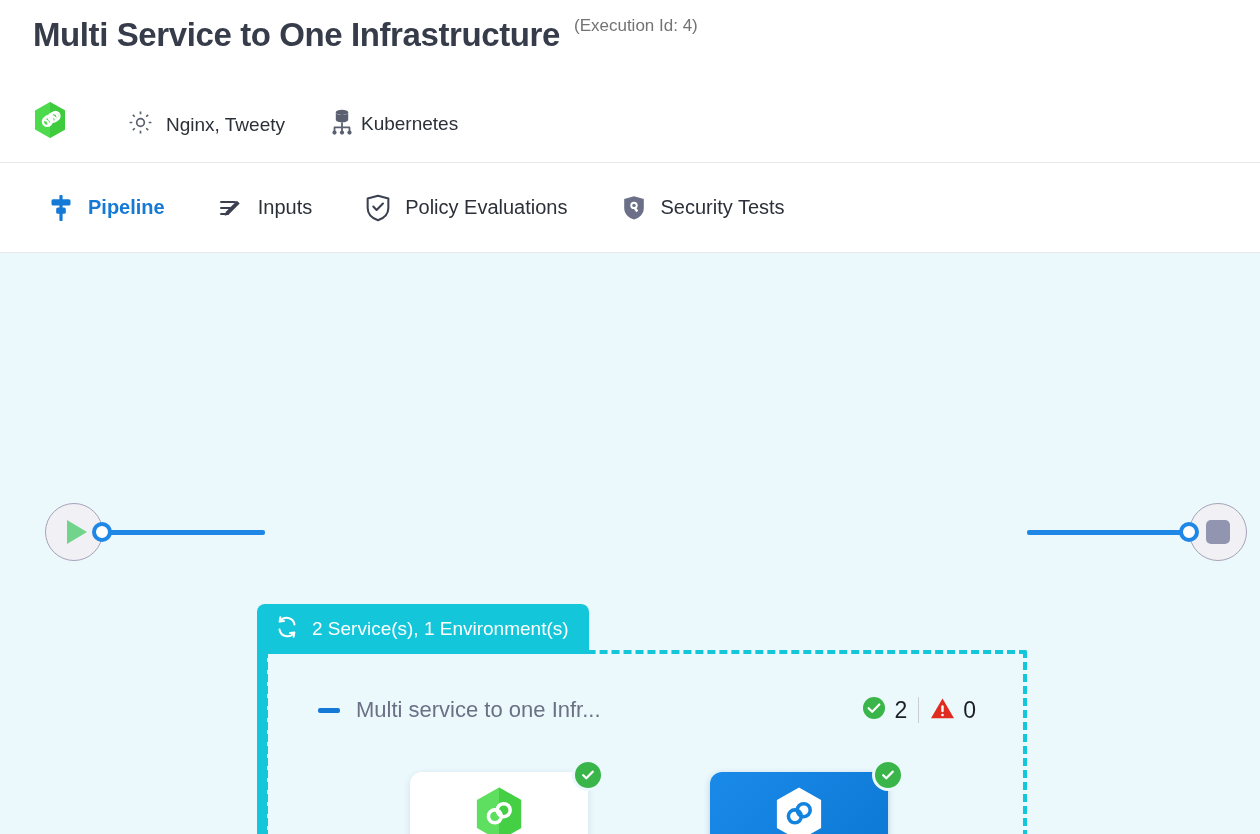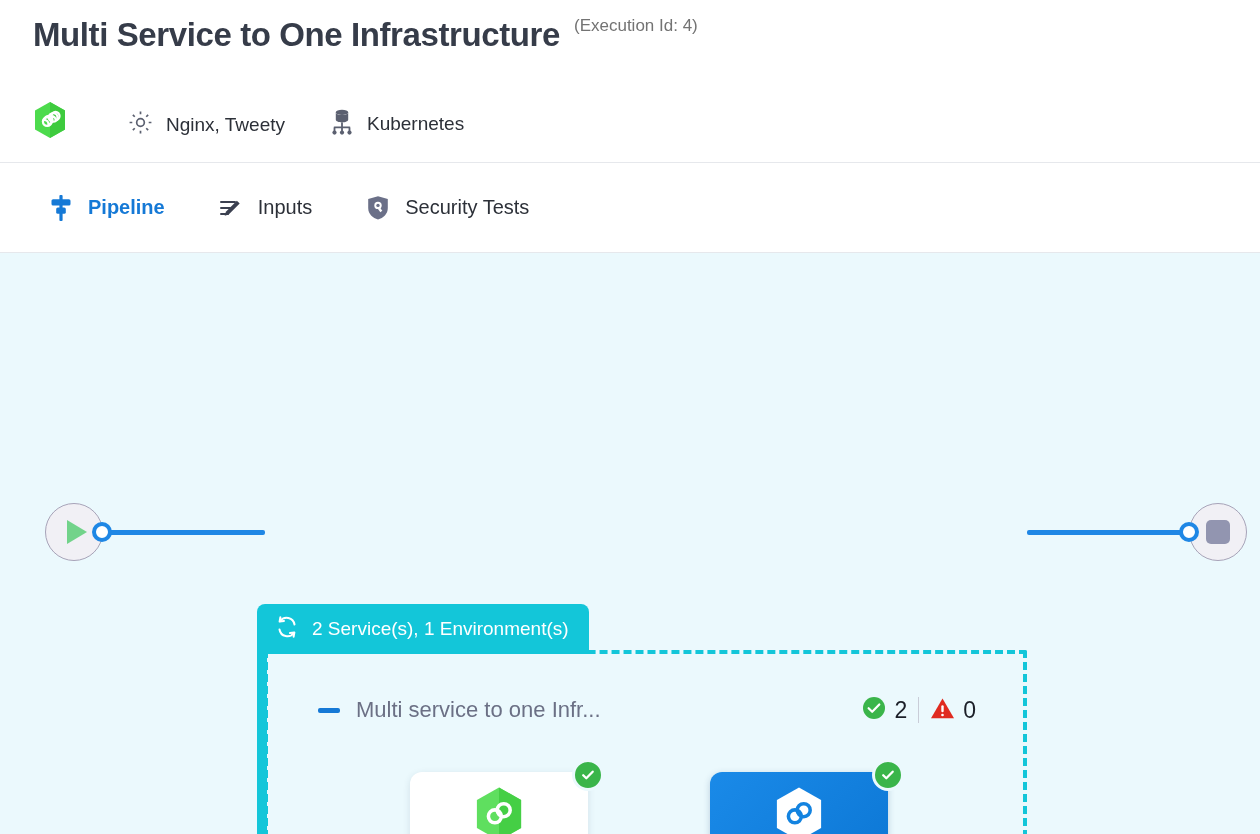--- a/index.html
+++ b/index.html
@@ -27,21 +27,21 @@
   }
   .exec-id { font-size: 17px; color: #737373; white-space: nowrap; }
 
   .meta-row {
     position: absolute; left: 33px; top: 100px;
     display: flex; align-items: flex-end; gap: 0;
   }
   .meta-logo { width: 38px; height: 40px; display: flex; align-items: center; }
   .meta-group { display: flex; align-items: center; gap: 12px; }
   .meta-group.gear { margin-left: 56px; }
-  .meta-group.kube { margin-left: 44px; }
+  .meta-group.kube { margin-left: 44px; gap: 6px; }
   .meta-text { font-size: 19px; color: #2c3038; white-space: nowrap; }
 
   
   .tabs {
     position: absolute; left: 0; top: 163px; width: 1260px; height: 90px;
     background: #ffffff; display: flex; align-items: center;
     padding-left: 33px;
     border-bottom: 1px solid #e6e8ec;
   }
   .tab {
@@ -213,20 +213,29 @@
     <div class="tab">
       <span class="tab-icon">
         <svg width="26" height="26" viewBox="0 0 26 26" fill="none" stroke="#3b4050" stroke-width="2" stroke-linecap="round">
           <path d="M3 7h14M3 13h9M3 19h7"></path>
           <path d="M22.4 4.3l-11 11-1.2 4 4-1.2 11-11z" fill="#3b4050" stroke="none" transform="translate(-3.5,1.5)"></path>
         </svg>
       </span>
       <span class="tab-label">Inputs</span>
     </div>
 
+    <div class="tab">
+      <span class="tab-icon">
+        <svg width="26" height="28" viewBox="0 0 24 26" fill="none" stroke="#3b4050" stroke-width="1.9" stroke-linecap="round" stroke-linejoin="round">
+          <path d="M12 1.6 L21.6 4.2 V13 c0 6-4.4 9.6-9.6 11.4C6.8 22.6 2.4 19 2.4 13 V4.2 Z"></path>
+          <path d="M7.6 11.6l3.1 3.2 5.9-6"></path>
+        </svg>
+      </span>
+      <span class="tab-label">Policy Evaluations</span>
+    </div>
 
     <div class="tab">
       <span class="tab-icon">
         <svg width="24" height="28" viewBox="0 0 24 26">
           <path d="M12 1.3 L21.8 4 V13 c0 6.1-4.5 9.8-9.8 11.6C6.7 22.8 2.2 19.1 2.2 13 V4 Z" fill="#6b7088"></path>
           <circle cx="12" cy="10.4" r="3.7" fill="#ffffff"></circle>
           <circle cx="12" cy="10.4" r="1.7" fill="#6b7088"></circle>
           <path d="M13.9 12.6l2.4 3.1-2 1.5-2.3-3.2z" fill="#ffffff"></path>
         </svg>
       </span>

